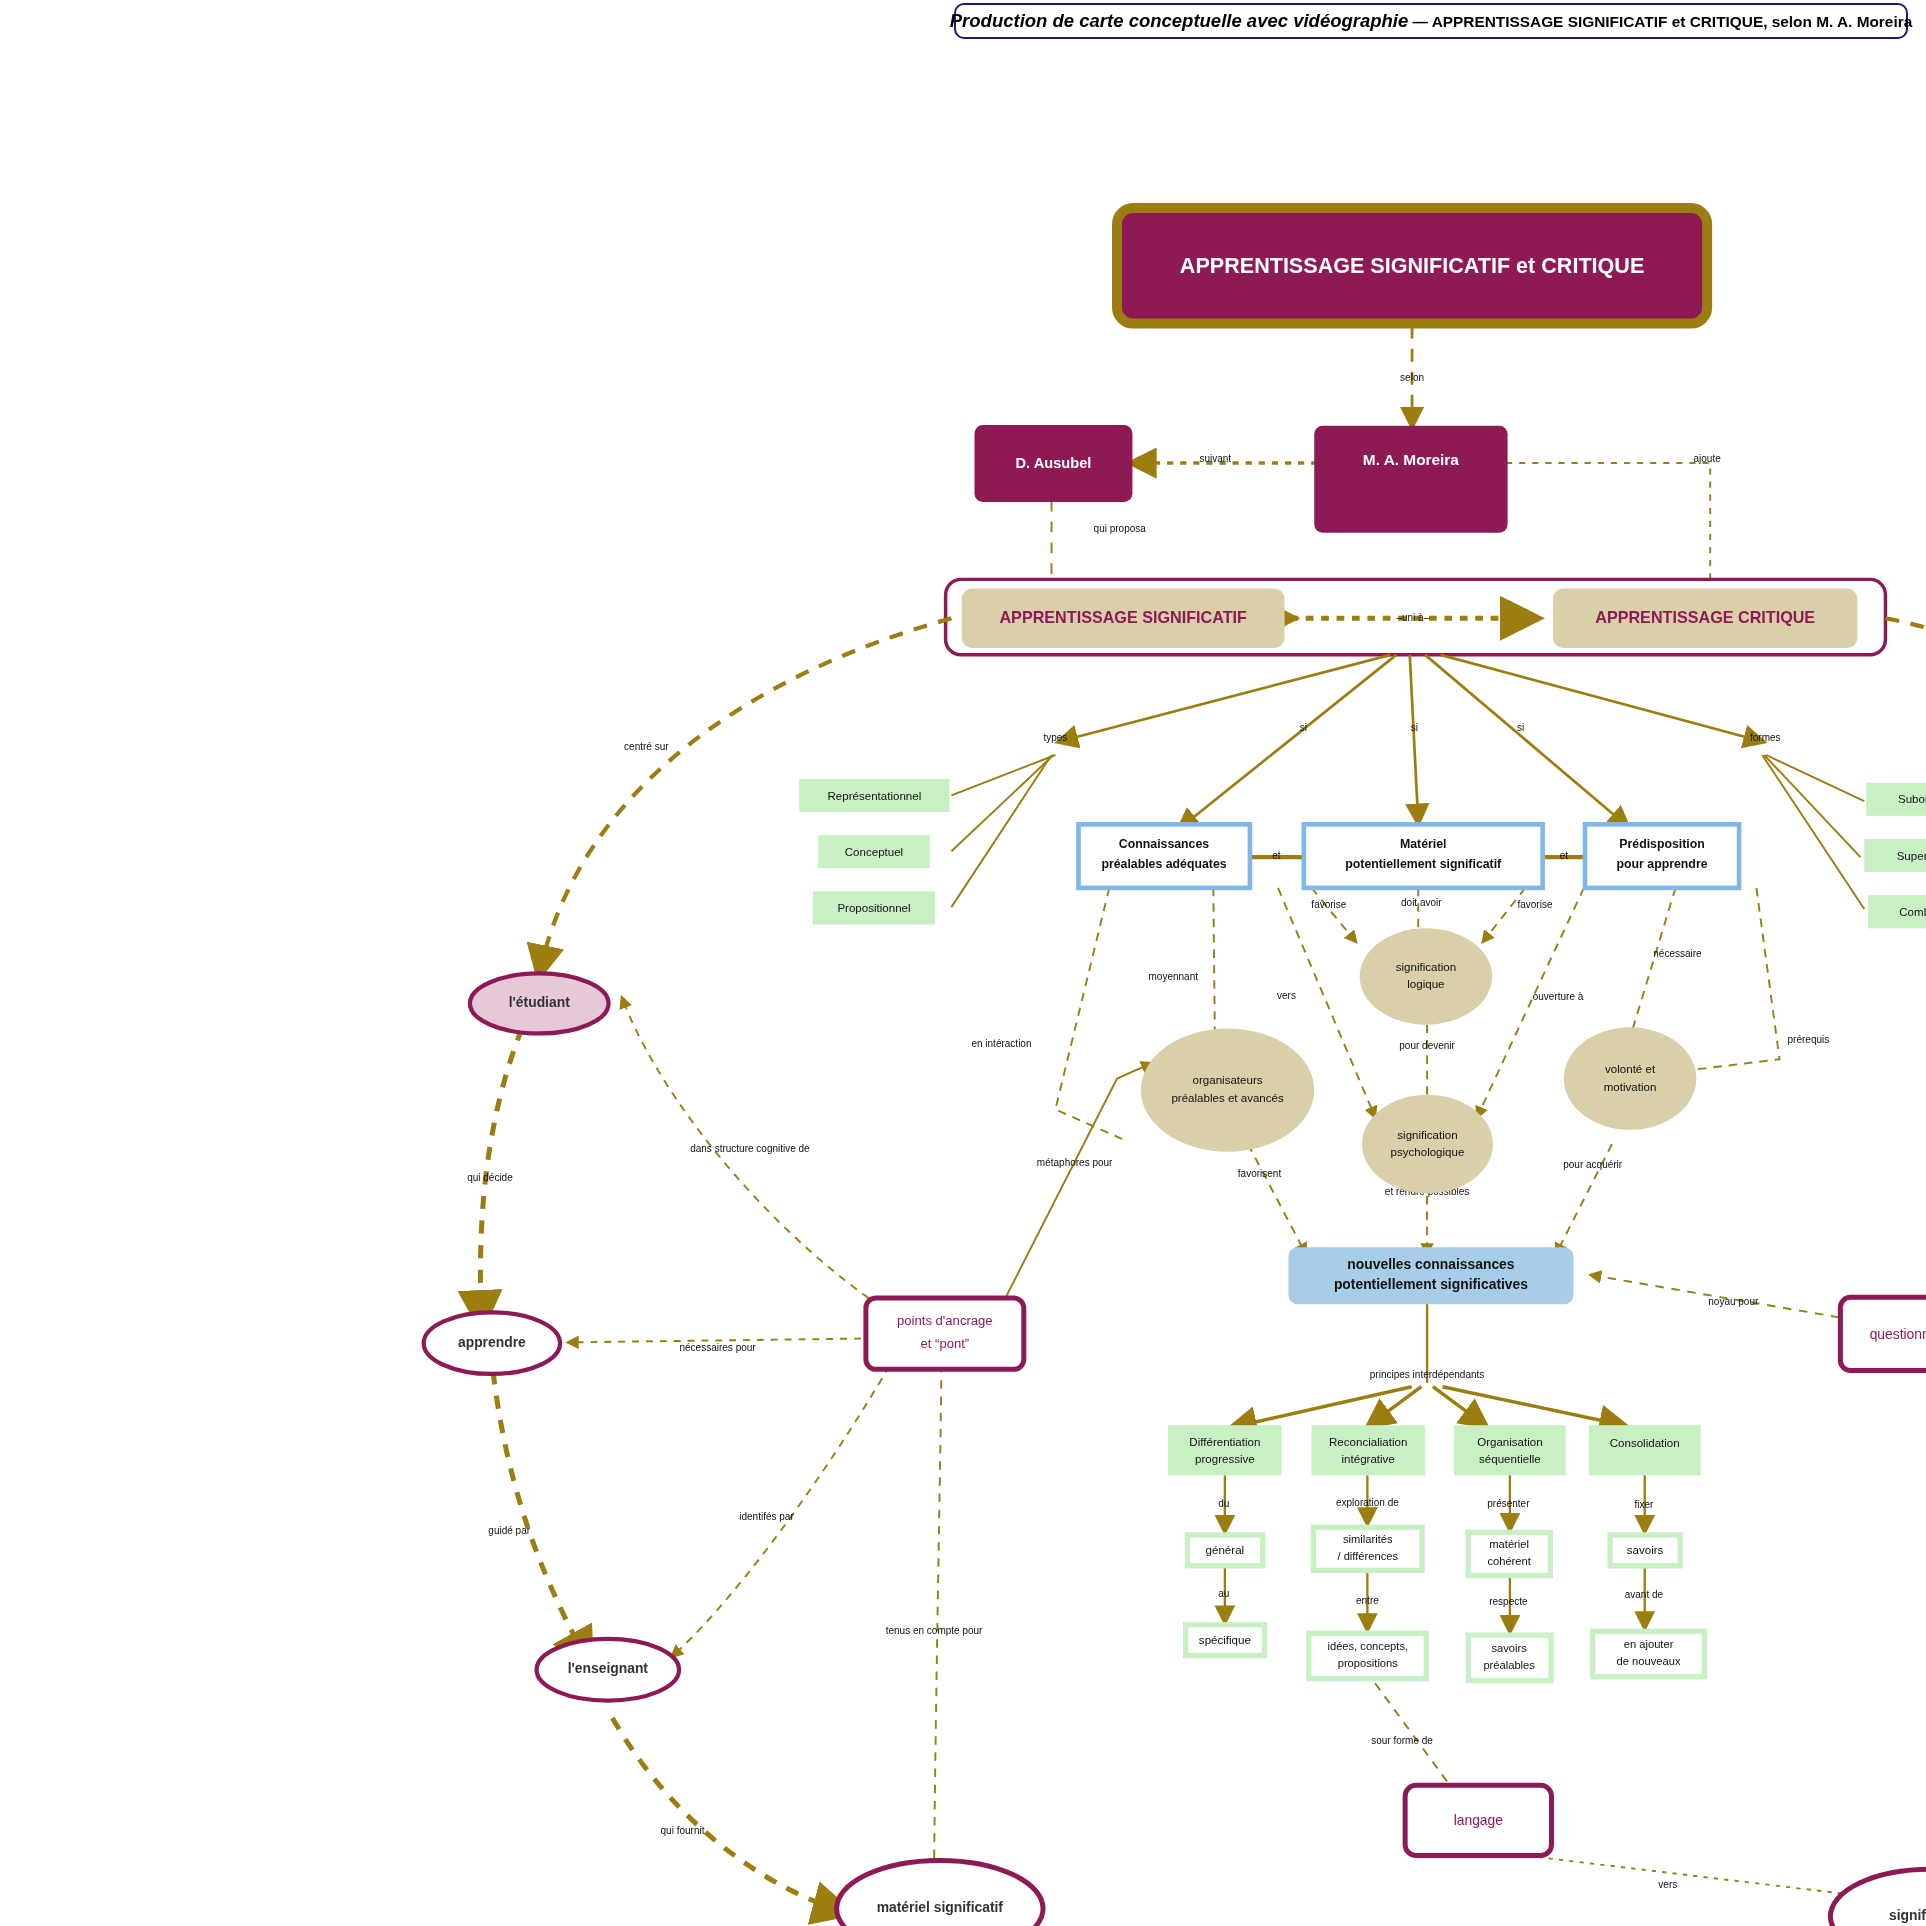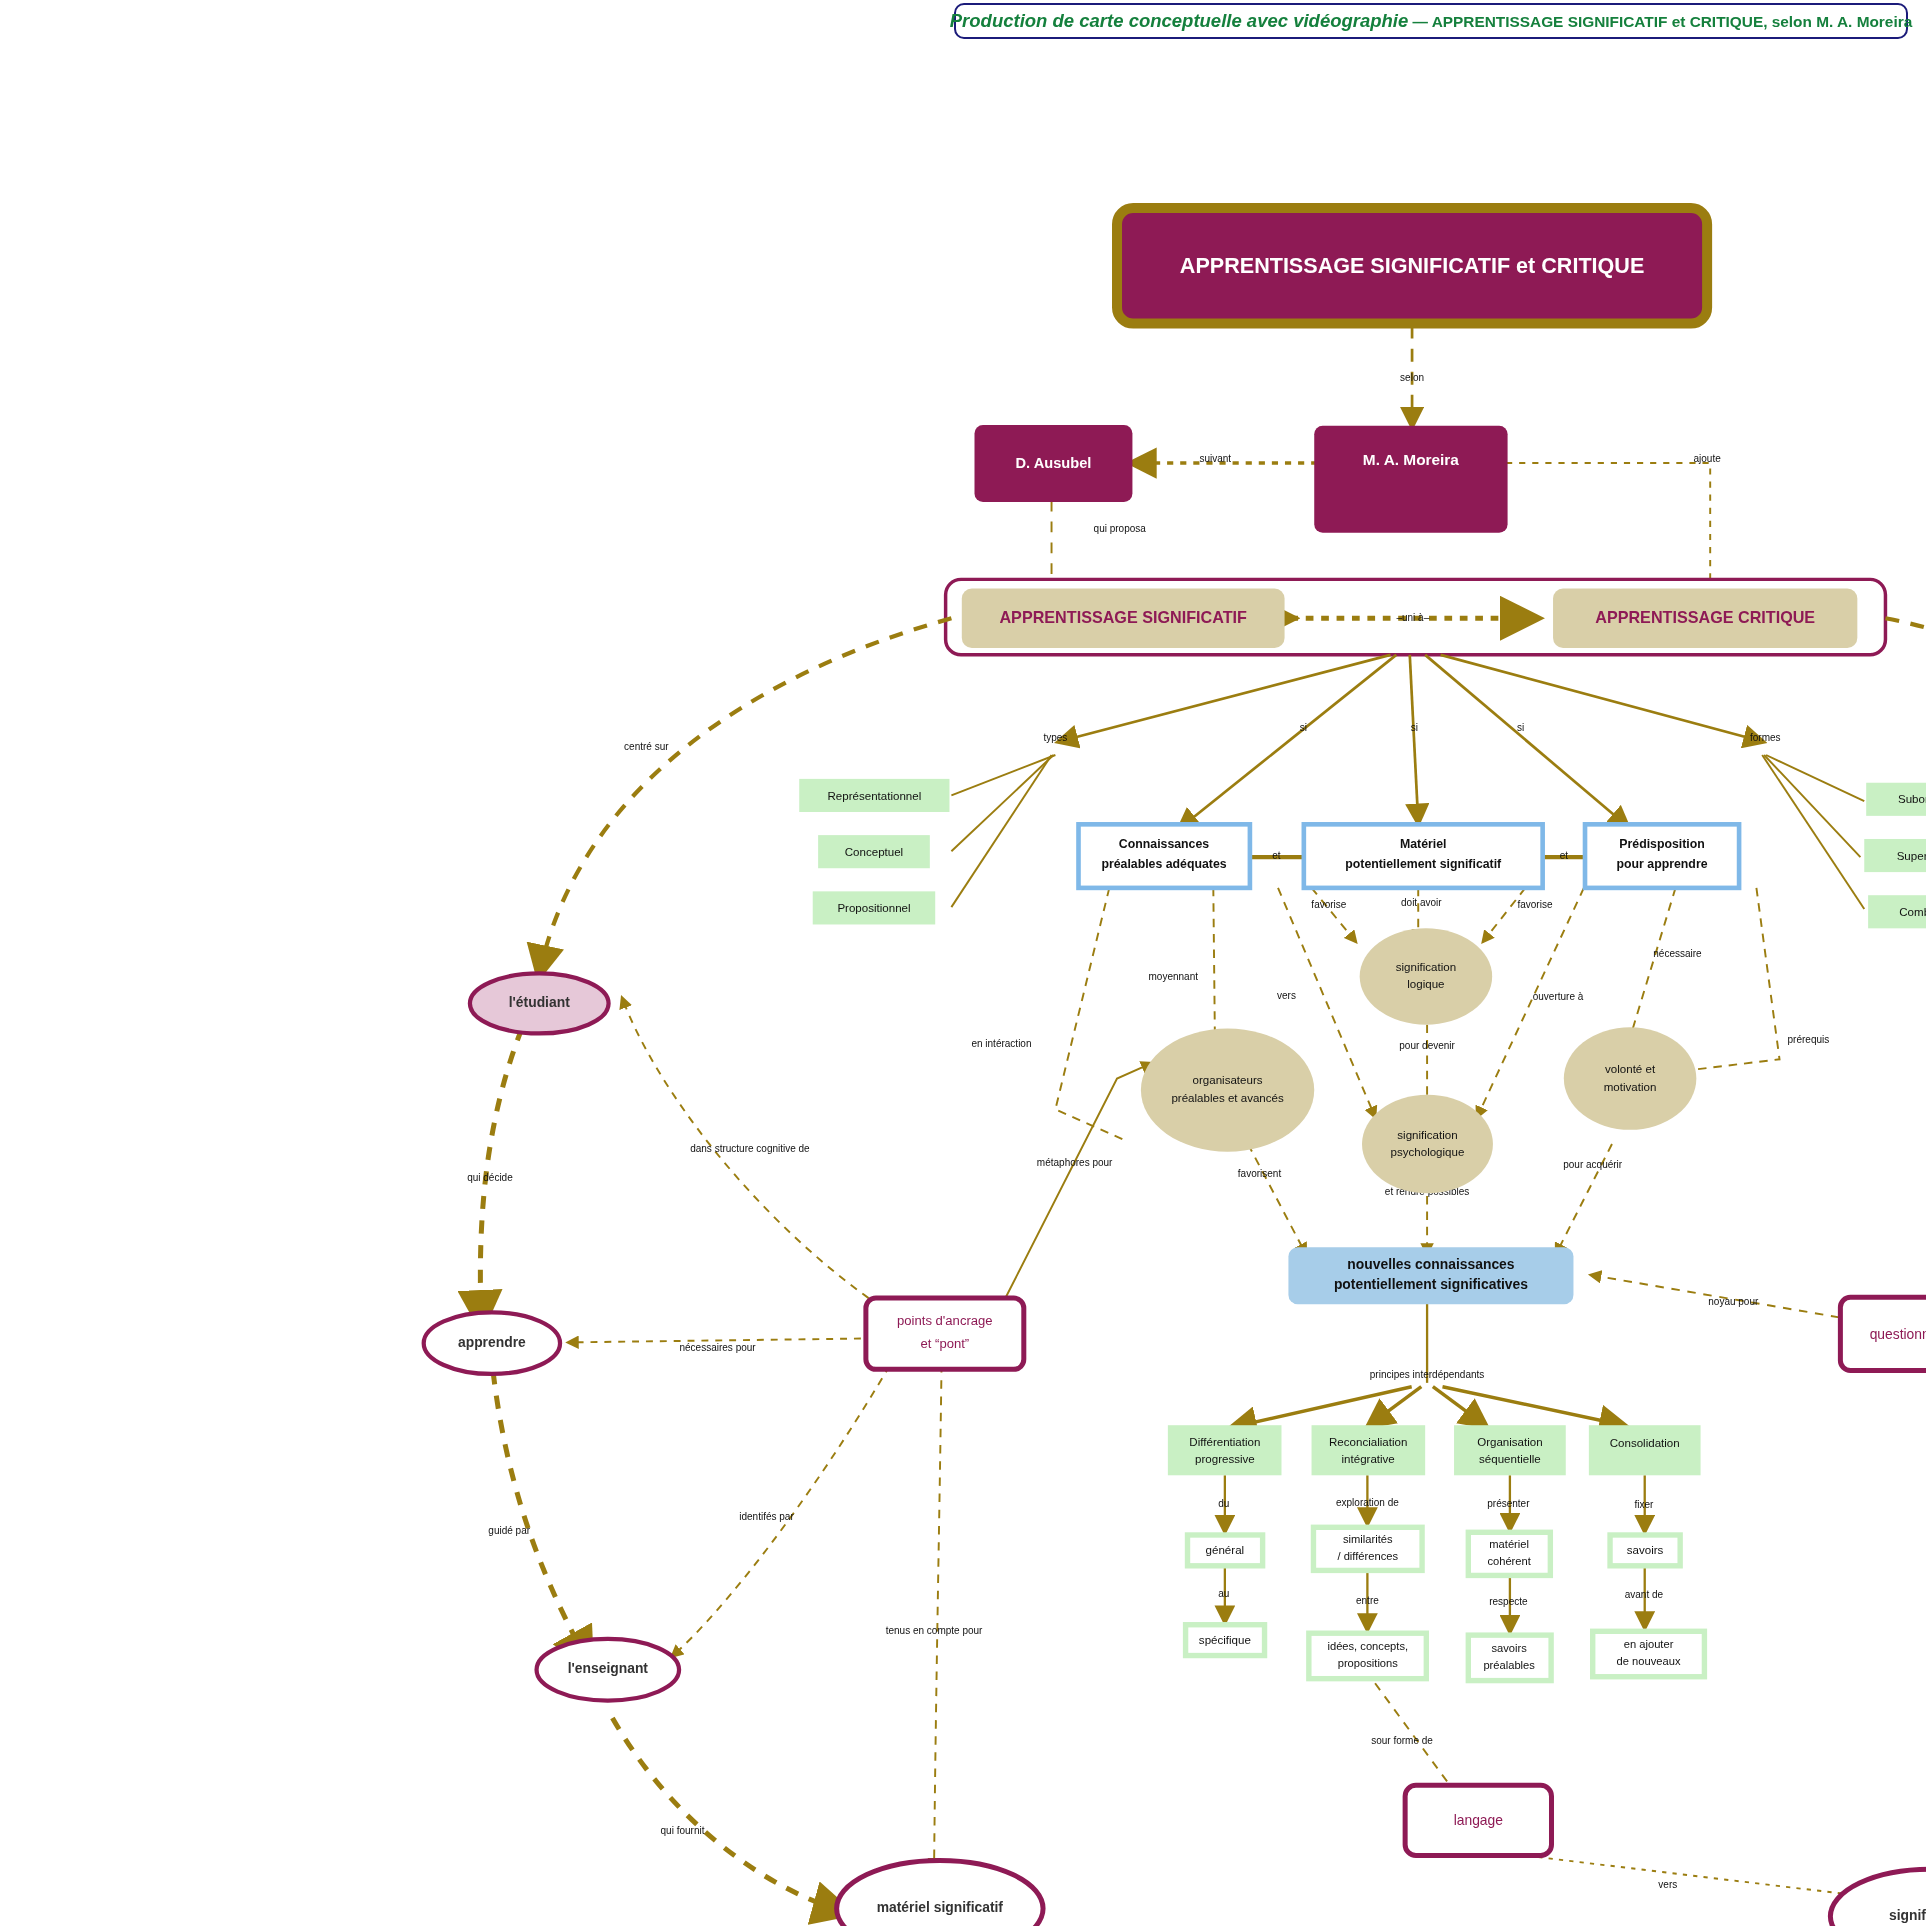--- a/index.html
+++ b/index.html
@@ -7,21 +7,21 @@
     width:2942px;height:2295px;position:relative;overflow:hidden;
     font-family:"DejaVu Sans", sans-serif;
   }
   
   #header-bar{
     position:absolute;left:954px;top:3.1px;width:954px;height:36px;
     border:2.3px solid #1b1b7a;border-radius:10px;background:#ffffff;
     display:flex;align-items:center;justify-content:center;box-sizing:border-box;
   }
   #header-title{
-    color:#15803d;font-size:17px;white-space:nowrap;
+    color:#000000;font-size:17px;white-space:nowrap;
     font-family:"Liberation Sans", sans-serif;
   }
   #header-title .it{font-style:italic;font-weight:bold;font-size:18.5px;}
   #header-title .rest{font-weight:bold;font-size:15.4px;}
 
   
   #map-svg{position:absolute;left:0;top:0;width:2942px;height:2295px;}
 
   .lbl{font-family:"Liberation Sans", sans-serif;fill:#111111;text-anchor:middle;dominant-baseline:middle;}
   .lbl-s{font-size:26px;}

